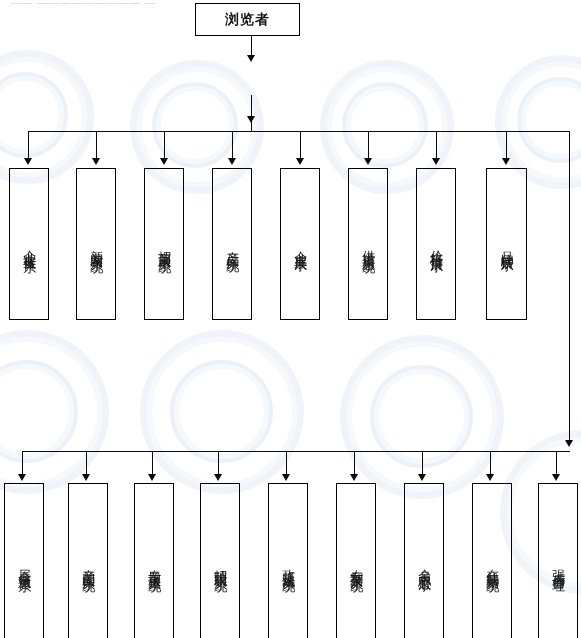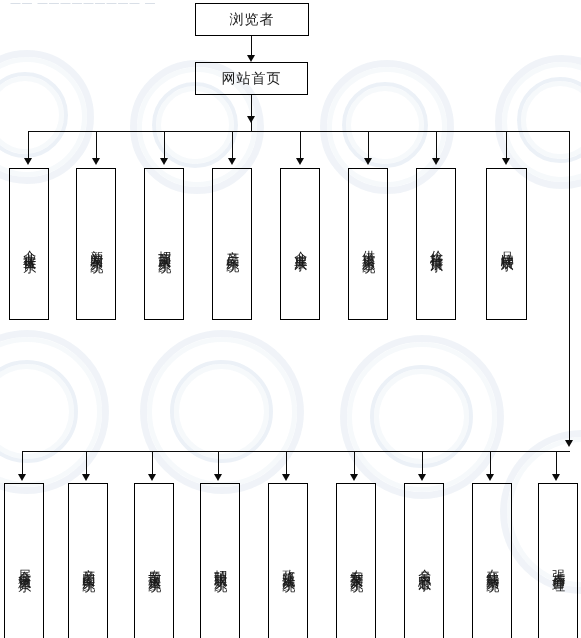--- a/index.html
+++ b/index.html
@@ -112,30 +112,27 @@
   <div class="wm" style="left:320px;  top:60px;  width:120px; height:120px;"></div>
   <div class="wm inner" style="left:342px; top:82px;  width:78px;  height:78px;"></div>
   <div class="wm" style="left:340px;  top:335px; width:150px; height:150px;"></div>
   <div class="wm inner" style="left:370px; top:365px; width:95px;  height:95px;"></div>
   <div class="wm" style="left:495px;  top:55px;  width:120px; height:120px;"></div>
   <div class="wm inner" style="left:517px; top:77px;  width:78px;  height:78px;"></div>
   <div class="wm" style="left:500px;  top:430px; width:150px; height:150px;"></div>
 
   <div class="header-frag">—— ————————— —</div>
 
-  <div class="box" style="left:195px; top:3px; width:114px; height:33px;">
+  <div class="box" style="left:195px; top:3px; width:105px; height:33px;font-weight:bold;">
     <span class="label-h">浏览者</span>
   </div>
 
   <div class="vline" style="left:251px; top:36px; height:21px;"></div>
   <div class="arrow-down" style="left:247px; top:55px;"></div>
 
-  <div class="box" style="left:195px; top:62px; width:113px; height:33px;">
-    <span class="label-h">网站首页</span>
-  </div>
 
   <div class="vline" style="left:251px; top:95px; height:36px;"></div>
   <div class="arrow-down" style="left:247px; top:116px;"></div>
 
   <div class="hline" style="left:28px; top:131px; width:542px;"></div>
 
   <div class="vline" style="left:28px;  top:131px; height:30px;"></div>
   <div class="arrow-down" style="left:24px;  top:158px;"></div>
 
   <div class="vline" style="left:96px;  top:131px; height:30px;"></div>

